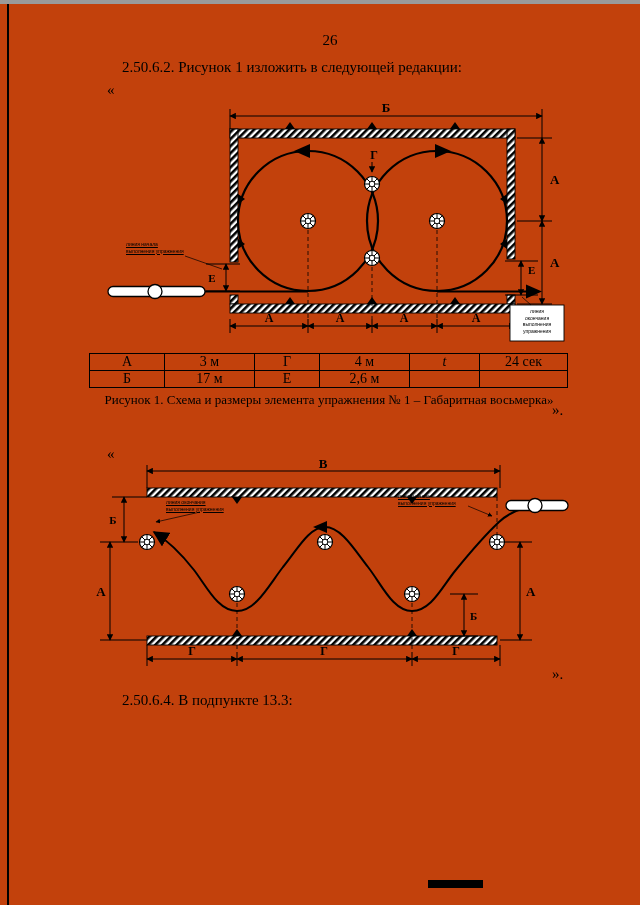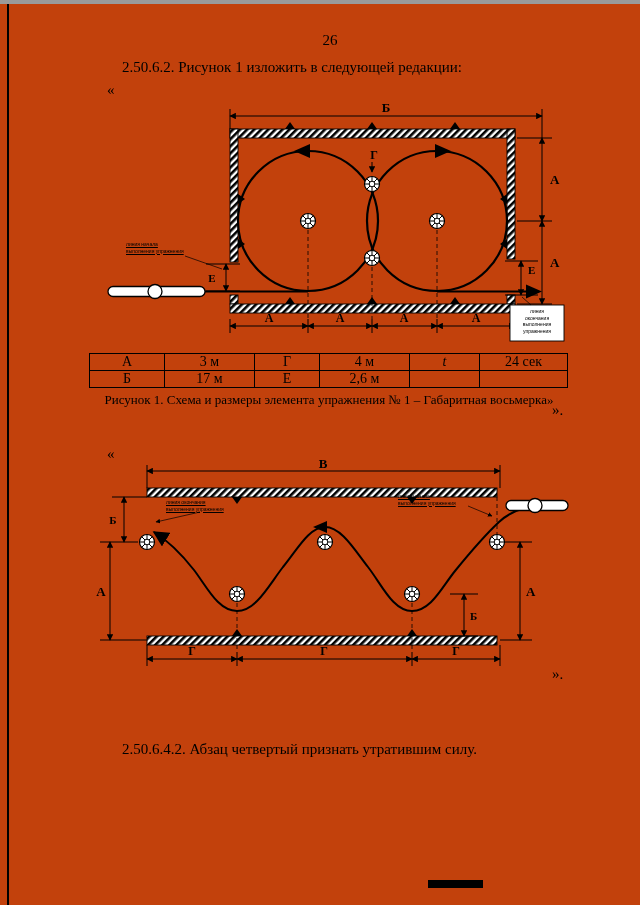--- a/index.html
+++ b/index.html
@@ -330,16 +330,16 @@
     <span>линия окончания</span>
     <span>выполнения упражнения</span>
   </div>
   <div class="tinylabel ul" style="left:398px; top:489px; width:80px">
     <span>линия начала</span>
     <span>выполнения упражнения</span>
   </div>
 
   <div class="quote" style="left:552px; top:662px">».</div>
 
-  <div class="para" style="top:737px">2.50.6.4.2. Абзац четвертый признать утратившим силу.</div>
+  <div class="para" style="top:688px">2.50.6.4. В подпункте 13.3:</div>
 
   <div class="botmark"></div>
 </div>
 
 </body></html>

